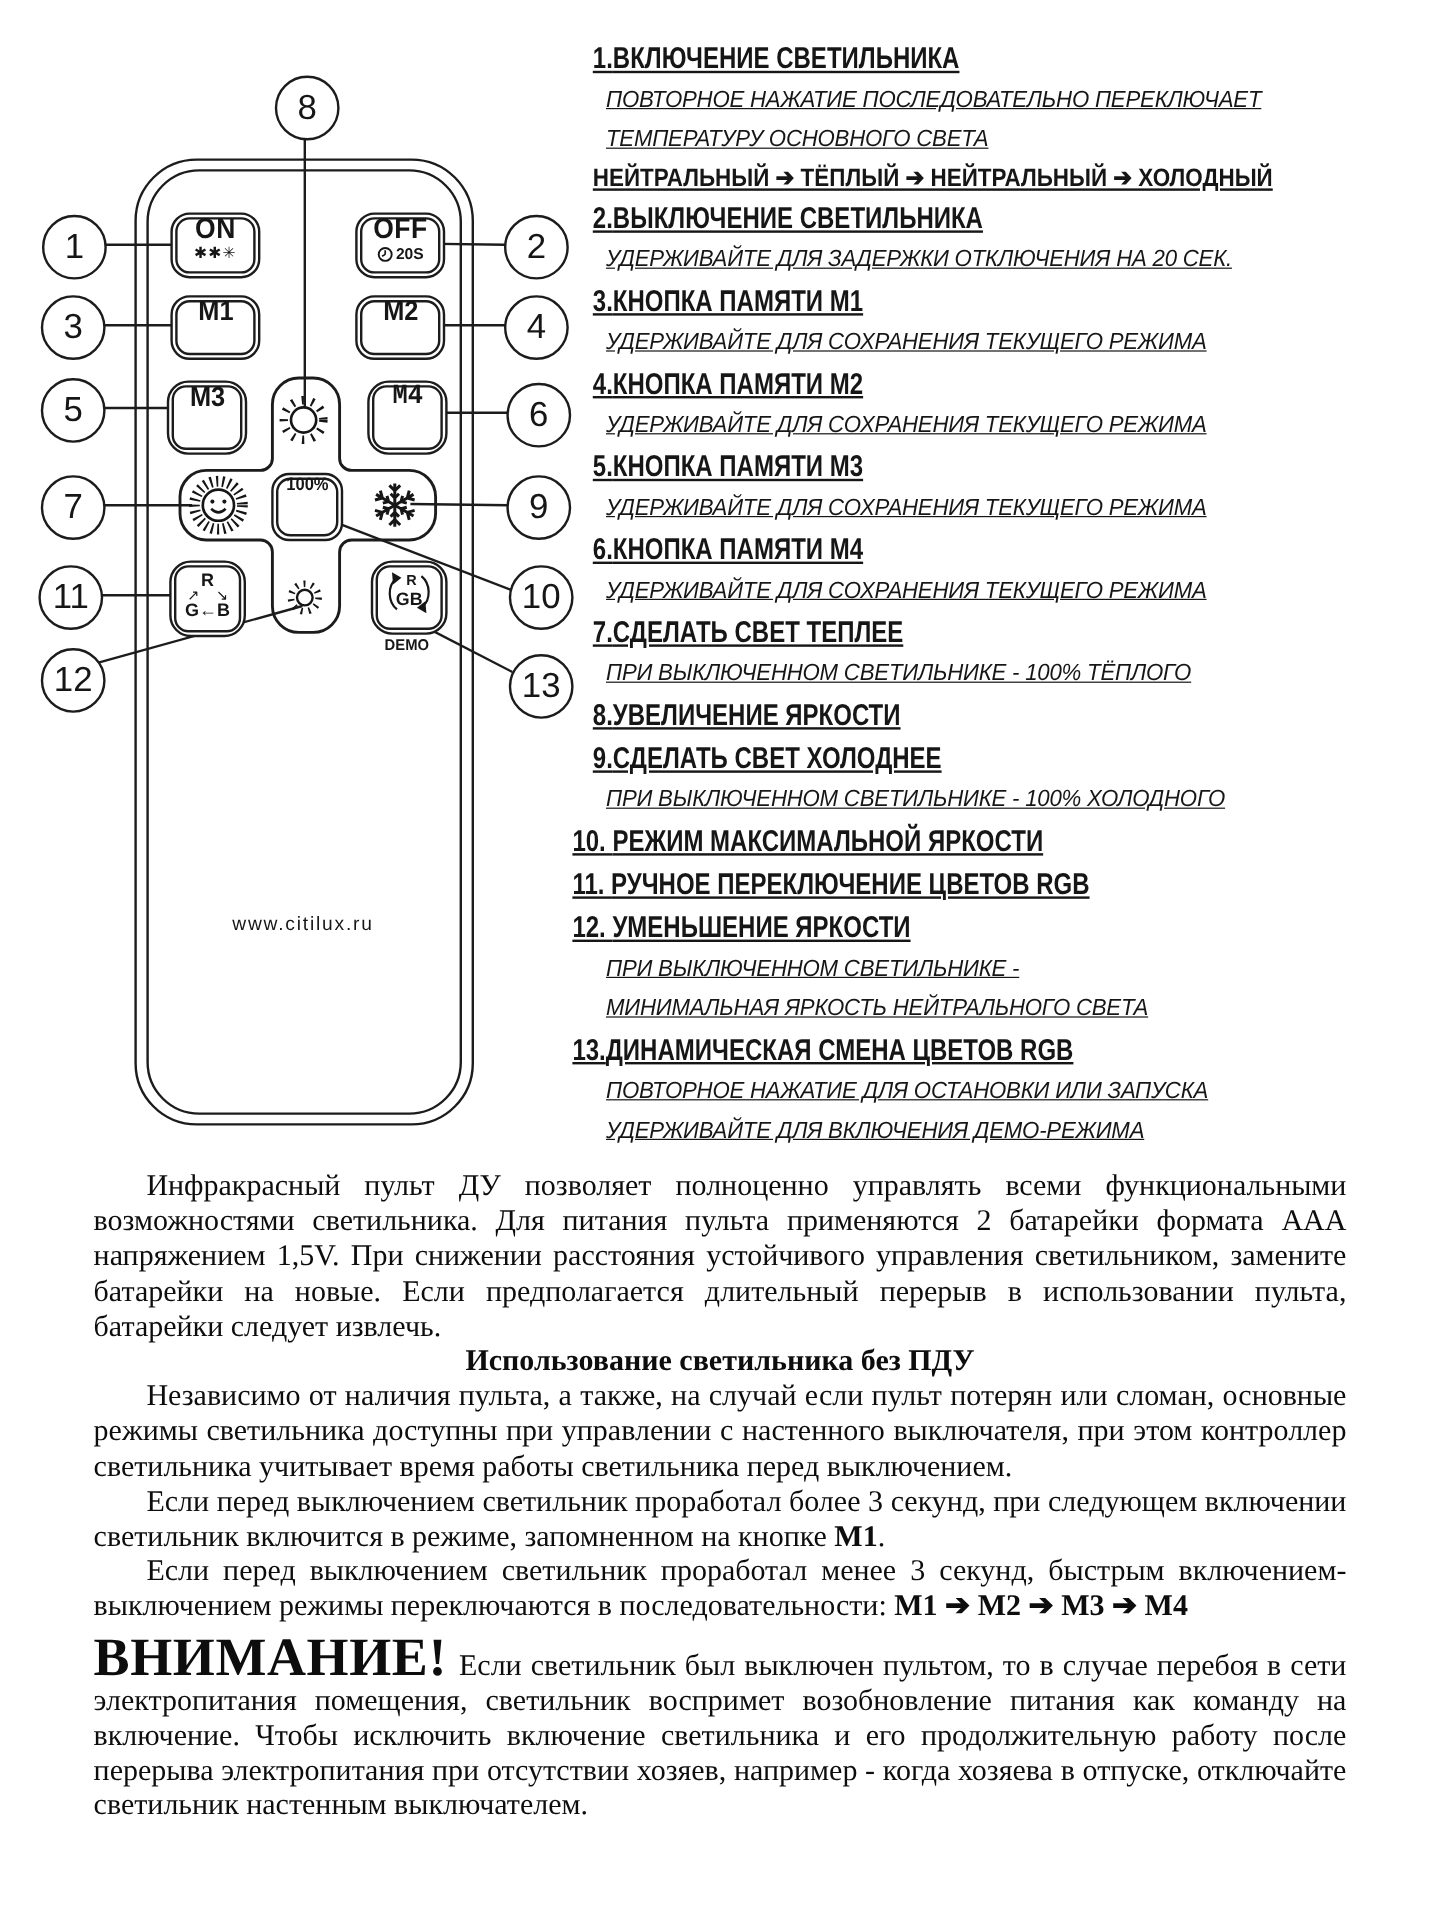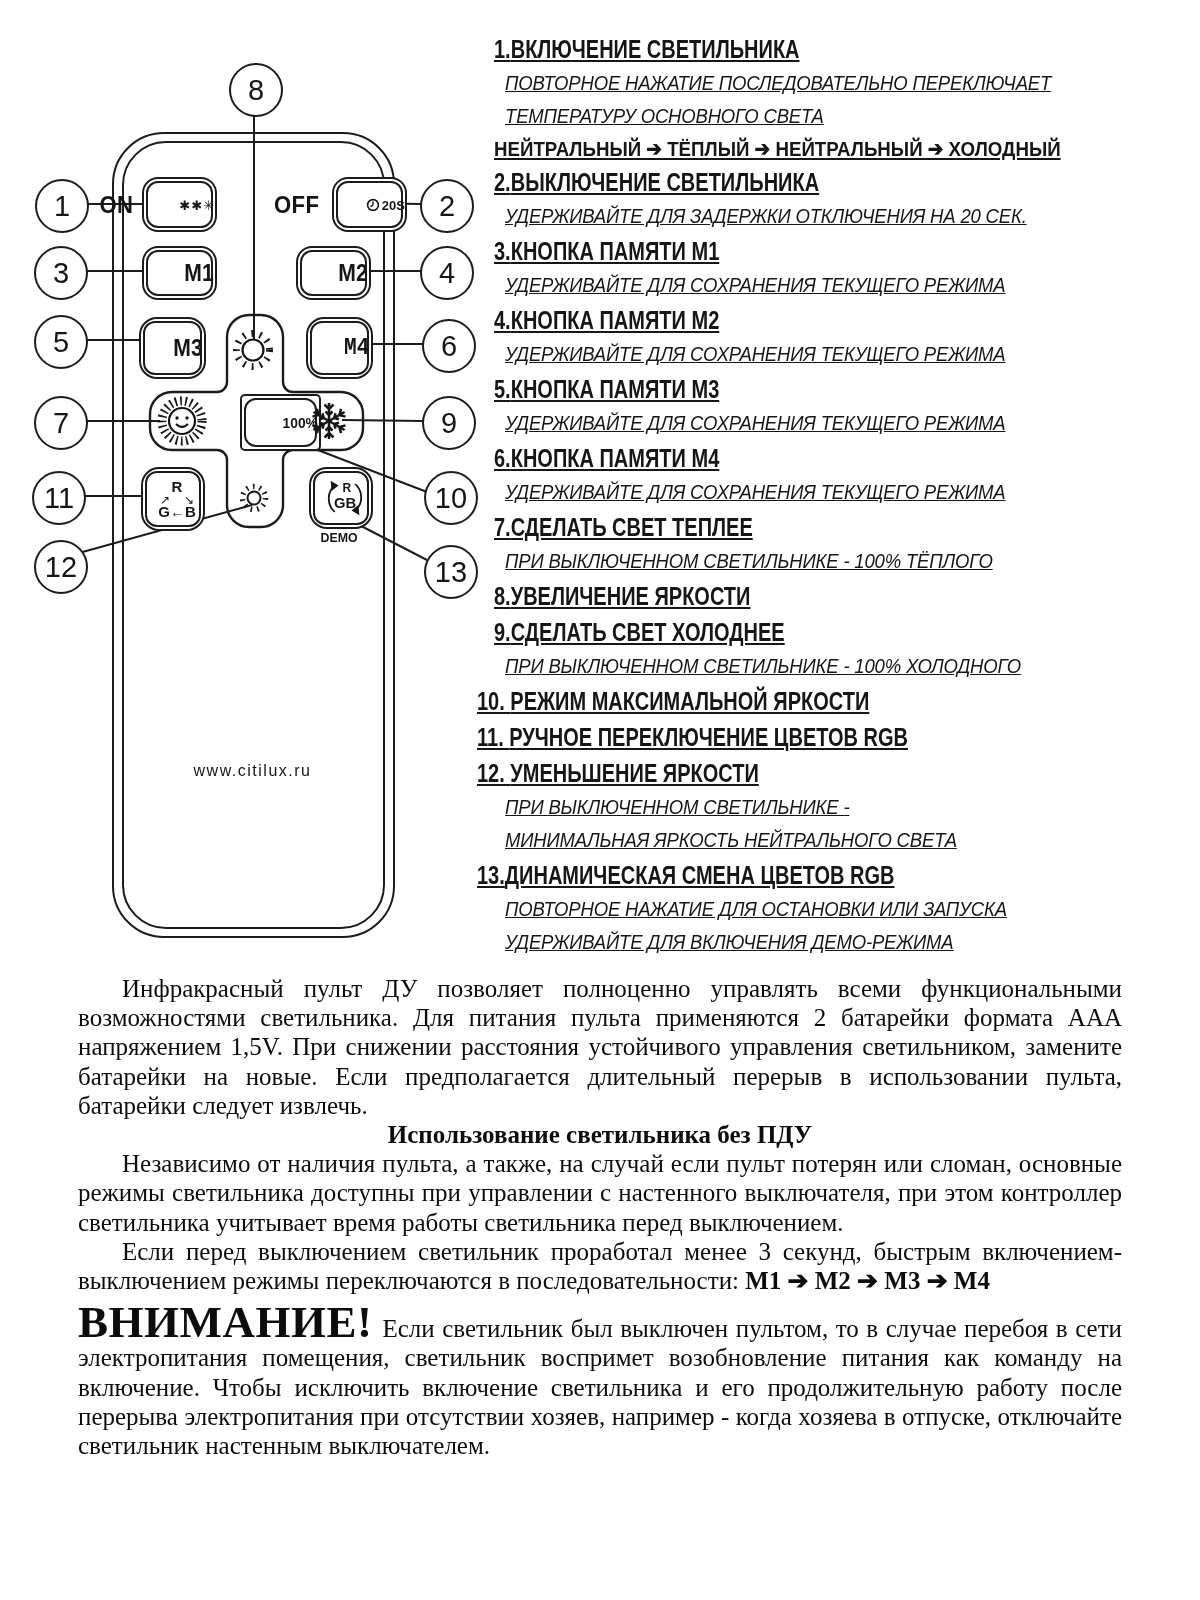--- a/index.html
+++ b/index.html
@@ -6,30 +6,30 @@
   .page{position:relative;width:1200px;height:1600px;background:#fff;overflow:hidden;
         font-family:"Liberation Sans",sans-serif;color:#161616;}
   
   .diagram{position:absolute;left:0;top:0;width:480px;height:965px;}
   .r-outer{position:absolute;left:112px;top:132px;width:279px;height:802px;
            border:2px solid #1c1c1c;border-radius:52px;background:#fff;}
   .r-inner{position:absolute;left:122px;top:141px;width:259px;height:784px;
            border:2px solid #1c1c1c;border-radius:44px;background:#fff;}
   .overlay{position:absolute;left:0;top:0;width:480px;height:965px;}
   .key{position:absolute;border:2px solid #1c1c1c;border-radius:16px;background:#fff;
-       display:flex;align-items:center;justify-content:flex-end;gap:44px;}
+       display:flex;flex-direction:column;align-items:center;justify-content:flex-start;}
   .key::before{content:"";position:absolute;inset:2px;border:2px solid #1c1c1c;border-radius:12px;}
   .key .lab{font-weight:700;color:#161616;line-height:1;transform:scaleX(.92);white-space:nowrap;}
   .k-on {left:142px;top:177px;width:71px;height:51px;}
-  .k-off{left:296px;top:177px;width:71px;height:51px;margin-left:36px;}
+  .k-off{left:296px;top:177px;width:71px;height:51px;}
   .k-m1 {left:142px;top:246px;width:71px;height:50px;}
   .k-m2 {left:296px;top:246px;width:71px;height:50px;}
   .k-m3 {left:139px;top:317px;width:63px;height:58px;border-radius:18px;}
   .k-m4 {left:306px;top:317px;width:63px;height:58px;border-radius:18px;font-family:Liberation Mono, monospace;}
-  .k-pct{left:240px;top:394px;width:56px;height:53px;border-radius:5px;padding-left:21px;}
+  .k-pct{left:226px;top:394px;width:56px;height:53px;border-radius:15px;}
   .k-rgbm{left:141px;top:467px;width:60px;height:60px;border-radius:18px;}
   .k-rgba{left:309px;top:467px;width:60px;height:58px;border-radius:18px;}
   .on-lab,.off-lab{font-size:24px;letter-spacing:.5px;}
   .on-stars{font-size:13px;line-height:1;margin-top:1px;letter-spacing:1px;z-index:1;}
   .off-sub{display:flex;align-items:center;gap:2px;margin-top:1px;z-index:1;
            font-size:13px;font-weight:700;}
   .m-lab{font-size:23px;}
   .pct-lab{font-size:15px;}
   .demo{position:absolute;left:306px;top:530px;width:66px;text-align:center;
         font-size:13px;font-weight:700;transform:scaleX(.95);}
@@ -257,17 +257,18 @@
       <div class="fh"><span class="num">13.</span><span>ДИНАМИЧЕСКАЯ СМЕНА ЦВЕТОВ RGB</span></div>
       <div class="fd">ПОВТОРНОЕ НАЖАТИЕ ДЛЯ ОСТАНОВКИ ИЛИ ЗАПУСКА</div>
       <div class="fd">УДЕРЖИВАЙТЕ ДЛЯ ВКЛЮЧЕНИЯ ДЕМО-РЕЖИМА</div>
     </div>
   </div>
 
   <div class="manual">
     <p class="ind">Инфракрасный пульт ДУ позволяет полноценно управлять всеми функциональными возможностями светильника. Для питания пульта применяются 2 батарейки формата AAA напряжением 1,5V. При снижении расстояния устойчивого управления светильником, замените батарейки на новые. Если предполагается длительный перерыв в использовании пульта, батарейки следует извлечь.</p>
     <p class="hc">Использование светильника без ПДУ</p>
     <p class="ind">Независимо от наличия пульта, а также, на случай если пульт потерян или сломан, основные режимы светильника доступны при управлении с настенного выключателя, при этом контроллер светильника учитывает время работы светильника перед выключением.</p>
+    <p class="ind"><span>Если перед выключением светильник проработал более 3 секунд, при следующем включении светильник включится в режиме, запомненном на кнопке </span><b>M1</b><span>.</span></p>
     <p class="ind"><span>Если перед выключением светильник проработал менее 3 секунд, быстрым включением-выключением режимы переключаются в последовательности: </span><b>M1 ➔ M2 ➔ M3 ➔ M4</b></p>
     <p class="att"><span class="attt">ВНИМАНИЕ!</span><span>Если светильник был выключен пультом, то в случае перебоя в сети электропитания помещения, светильник воспримет возобновление питания как команду на включение. Чтобы исключить включение светильника и его продолжительную работу после перерыва электропитания при отсутствии хозяев, например - когда хозяева в отпуске, отключайте светильник настенным выключателем.</span></p>
   </div>
 
 </div>
 
 </body></html>

